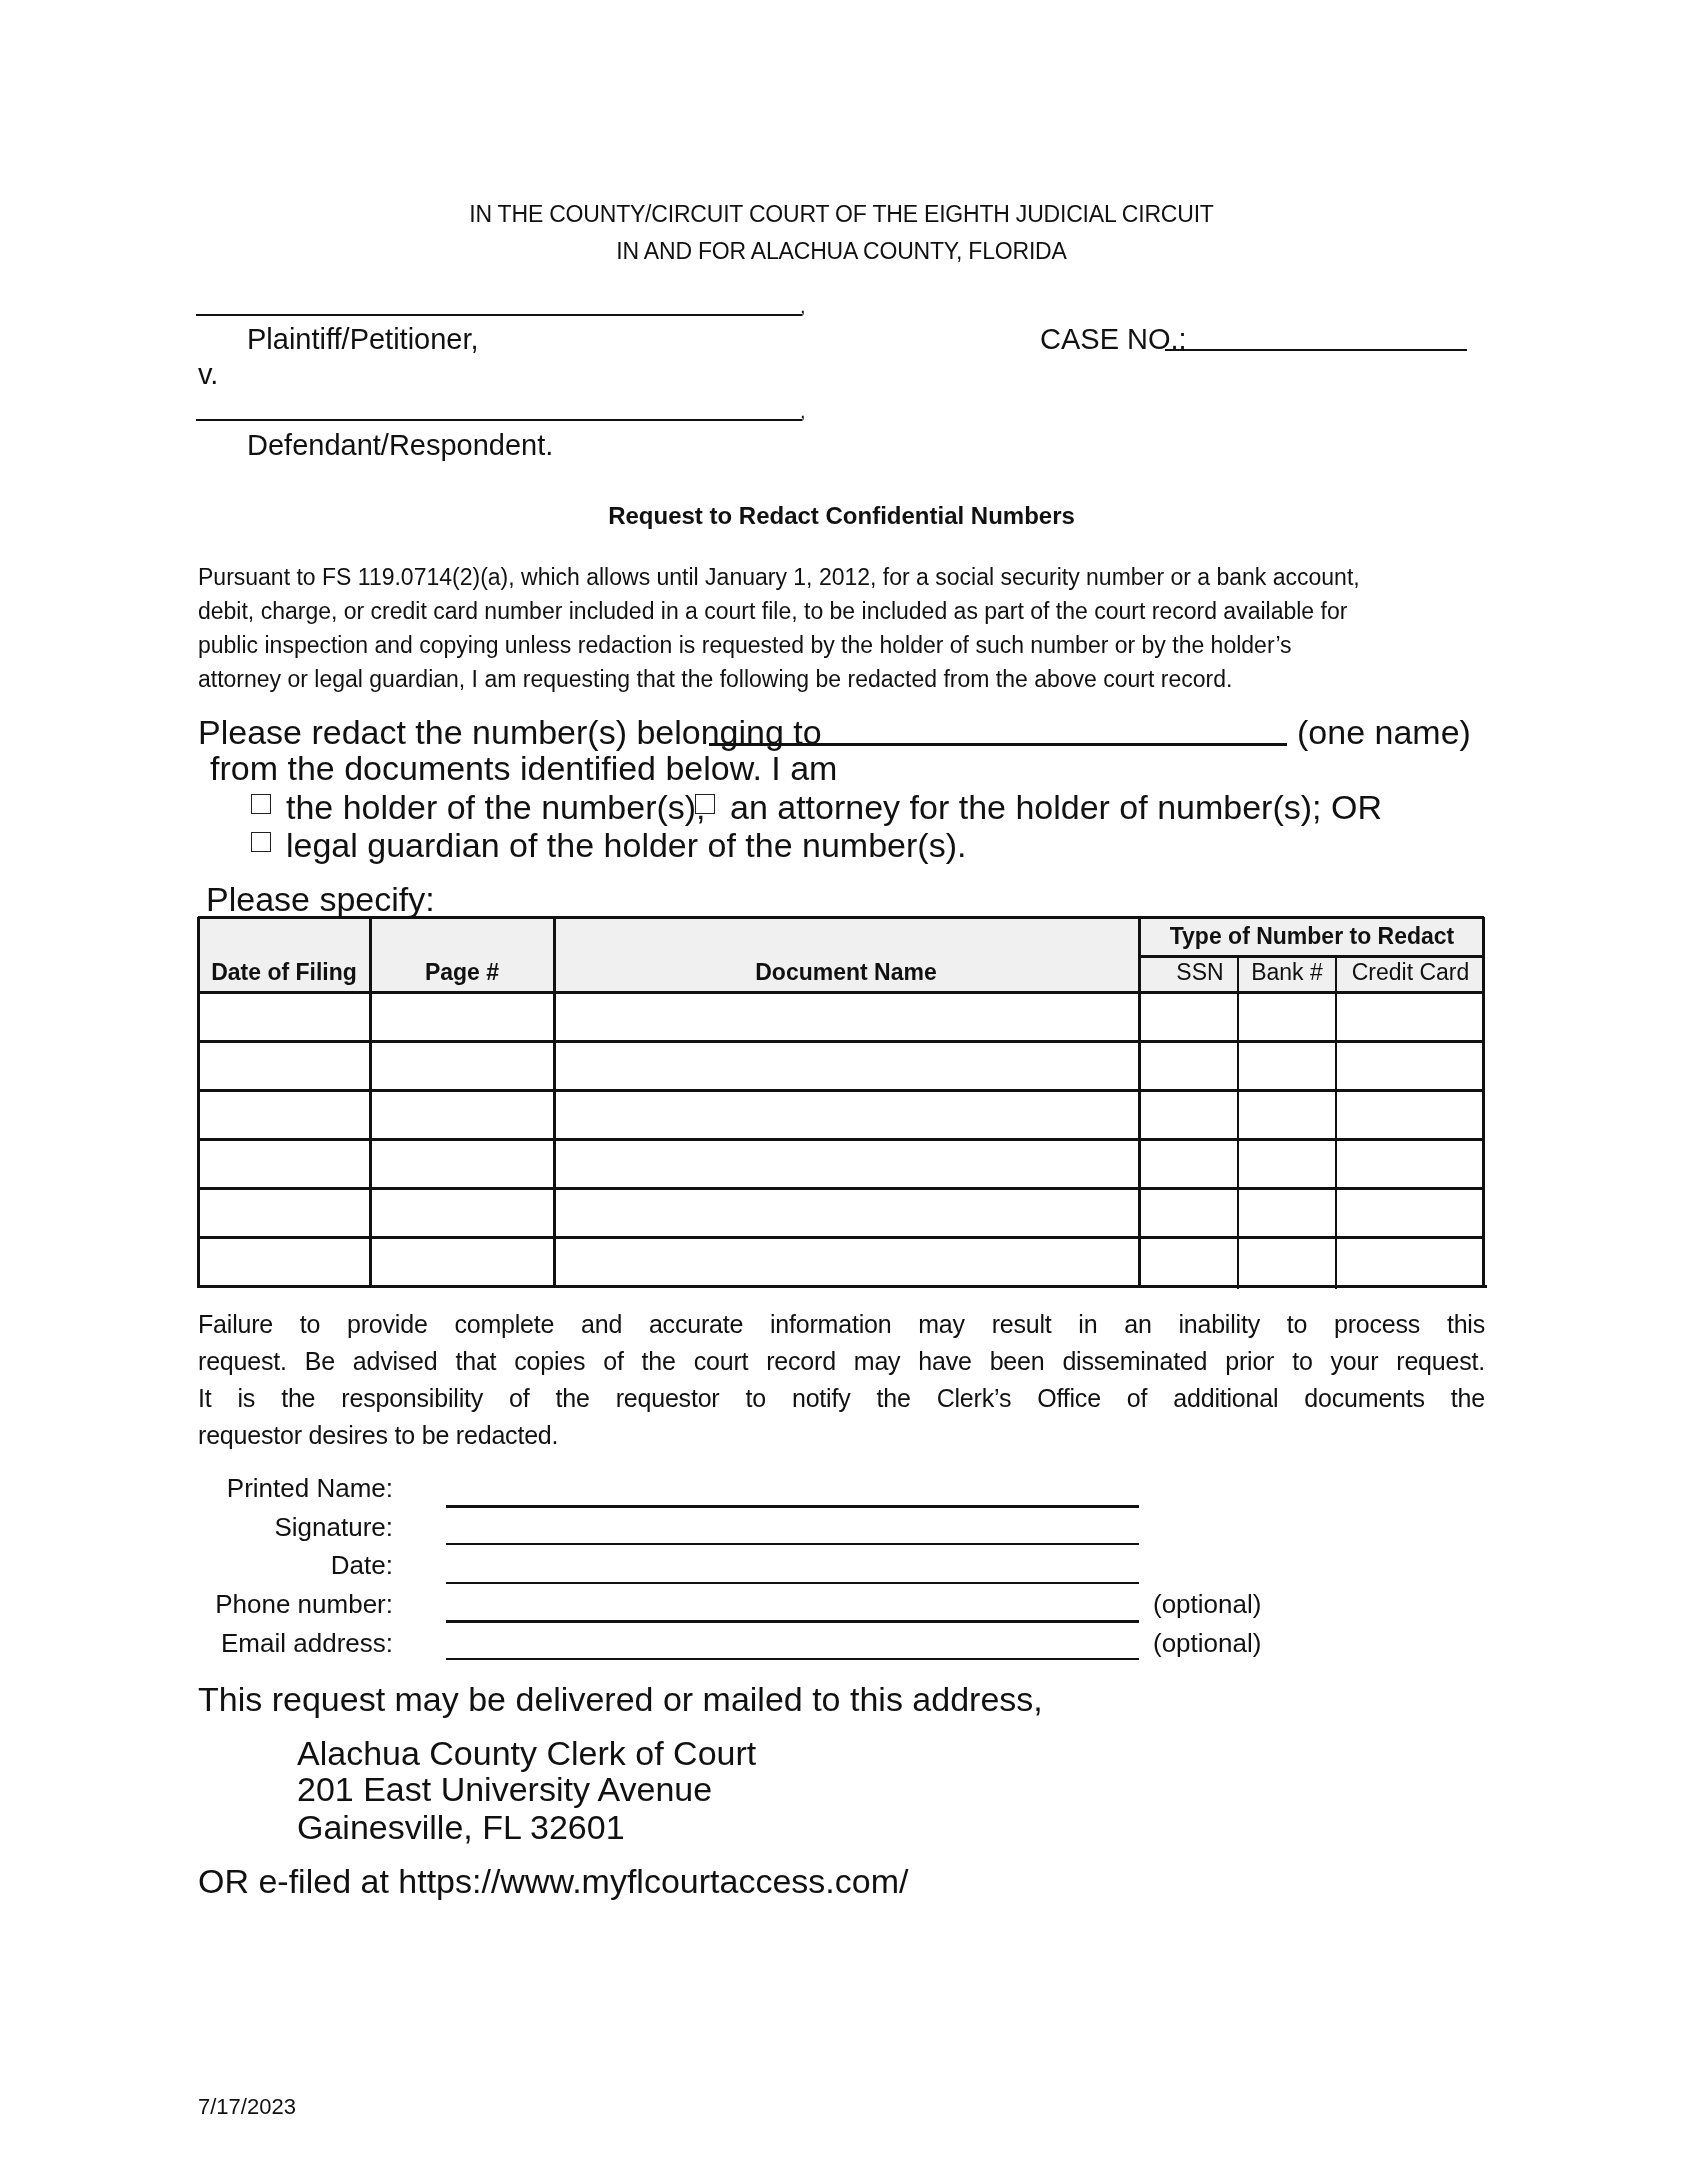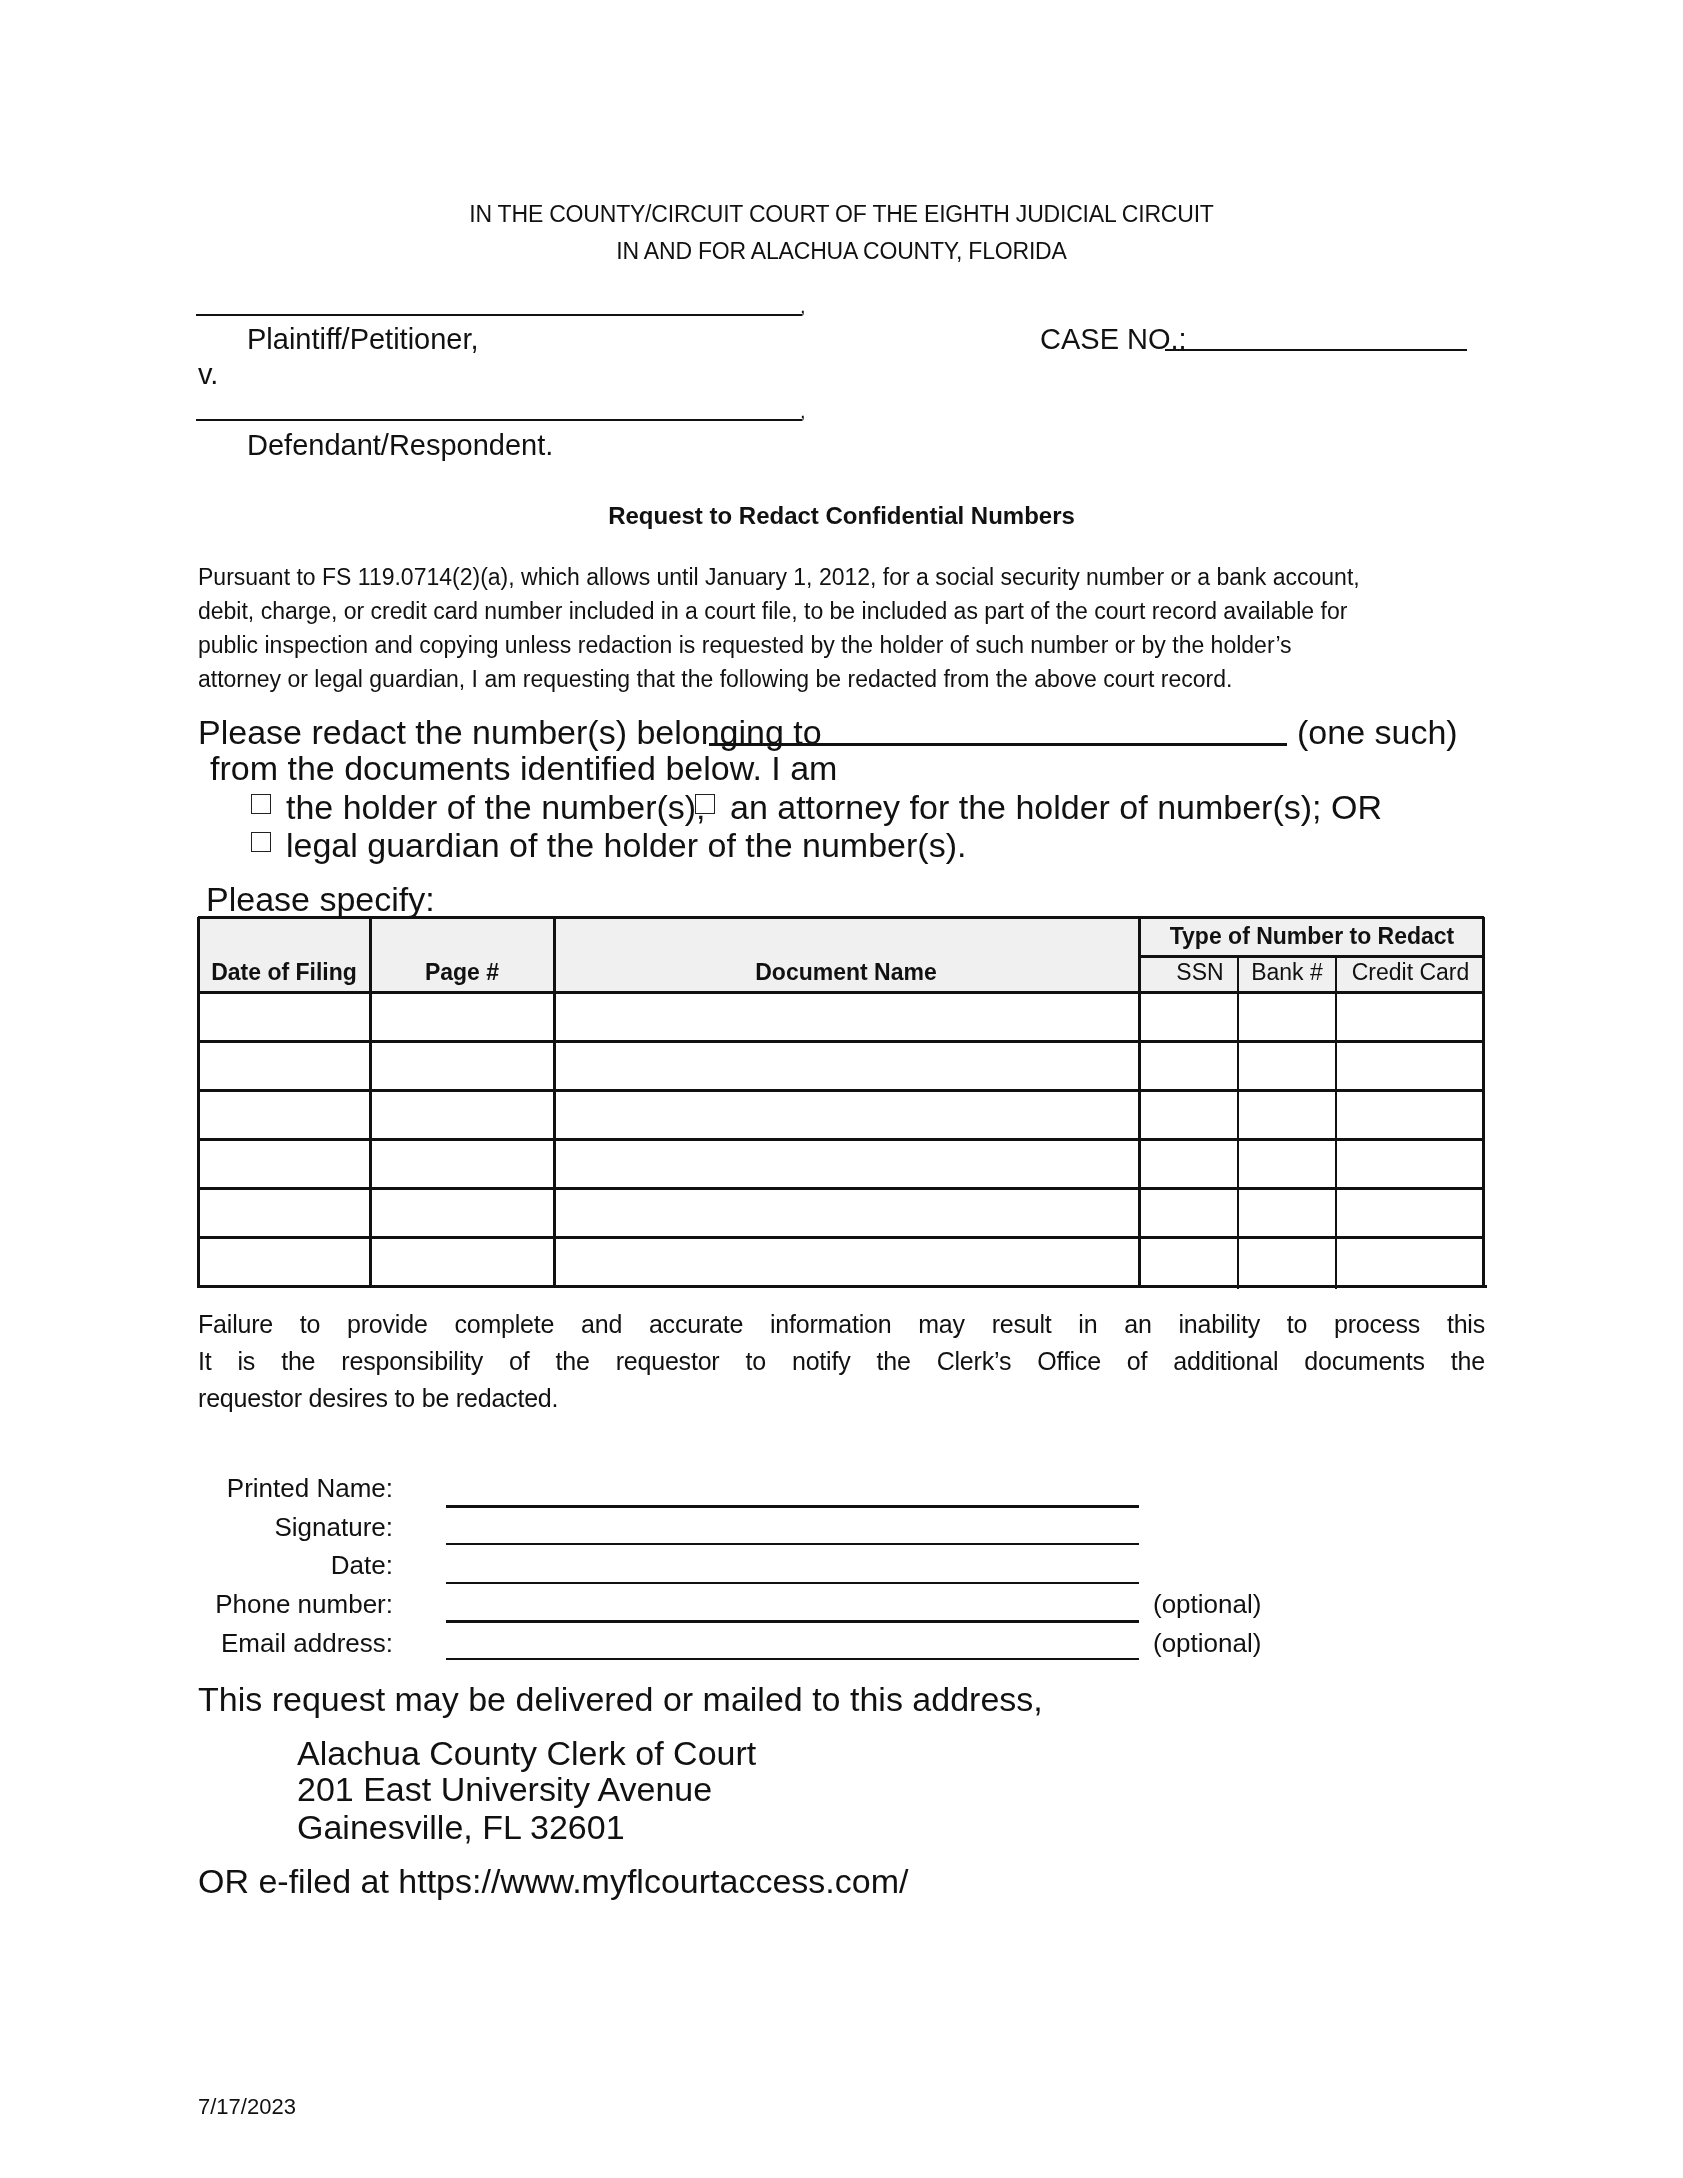--- a/index.html
+++ b/index.html
@@ -53,21 +53,21 @@
 
 <div class="para" style="top:560px;">
   <div>Pursuant to FS 119.0714(2)(a), which allows until January 1, 2012, for a social security number or a bank account,</div>
   <div>debit, charge, or credit card number included in a court file, to be included as part of the court record available for</div>
   <div>public inspection and copying unless redaction is requested by the holder of such number or by the holder’s</div>
   <div>attorney or legal guardian, I am requesting that the following be redacted from the above court record.</div>
 </div>
 
 <div class="abs label-lg" style="left:198px; top:713px;">Please redact the number(s) belonging to</div>
 <div class="uline thick" style="left:709px; top:743px; width:578px;"></div>
-<div class="abs label-lg" style="left:1297px; top:713px;">(one such)</div>
+<div class="abs label-lg" style="left:1297px; top:713px;">(one name)</div>
 <div class="abs label-lg" style="left:198px; top:749px;margin-left:12px;">from the documents identified below. I am</div>
 
 <div class="checkbox" style="left:251px; top:794px;"></div>
 <div class="abs label-lg" style="left:286px; top:788px;">the holder of the number(s);</div>
 <div class="checkbox" style="left:695px; top:794px;"></div>
 <div class="abs label-lg" style="left:730px; top:788px;">an attorney for the holder of number(s); OR</div>
 <div class="checkbox" style="left:251px; top:832px;"></div>
 <div class="abs label-lg" style="left:286px; top:826px;">legal guardian of the holder of the number(s).</div>
 
 <div class="abs label-lg" style="left:206px; top:880px;text-align:right;">Please specify:</div>
@@ -139,20 +139,21 @@
   <div class="cell" style="left:2px; top:322px; width:169px; height:47px;"></div>
   <div class="cell" style="left:174px; top:322px; width:181px; height:47px;"></div>
   <div class="cell" style="left:358px; top:322px; width:581px; height:47px;"></div>
   <div class="cell" style="left:943px; top:322px; width:96px; height:47px;"></div>
   <div class="cell" style="left:1041px; top:322px; width:96px; height:47px;"></div>
   <div class="cell" style="left:1139px; top:322px; width:146px; height:47px;"></div>
 </div>
 
 <div class="para justify" style="top:1306px;">
   <span class="line">Failure to provide complete and accurate information may result in an inability to process this</span>
+  <span class="line">request. Be advised that copies of the court record may have been disseminated prior to your request.</span>
   <span class="line">It is the responsibility of the requestor to notify the Clerk’s Office of additional documents the</span>
   <span class="line last">requestor desires to be redacted.</span>
 </div>
 
 <div class="sig-label" style="top:1473px;">Printed Name:</div>
 <div class="uline thick" style="left:446px; top:1505px; width:693px;"></div>
 
 <div class="sig-label" style="top:1512px;">Signature:</div>
 <div class="uline" style="left:446px; top:1543px; width:693px;"></div>
 

